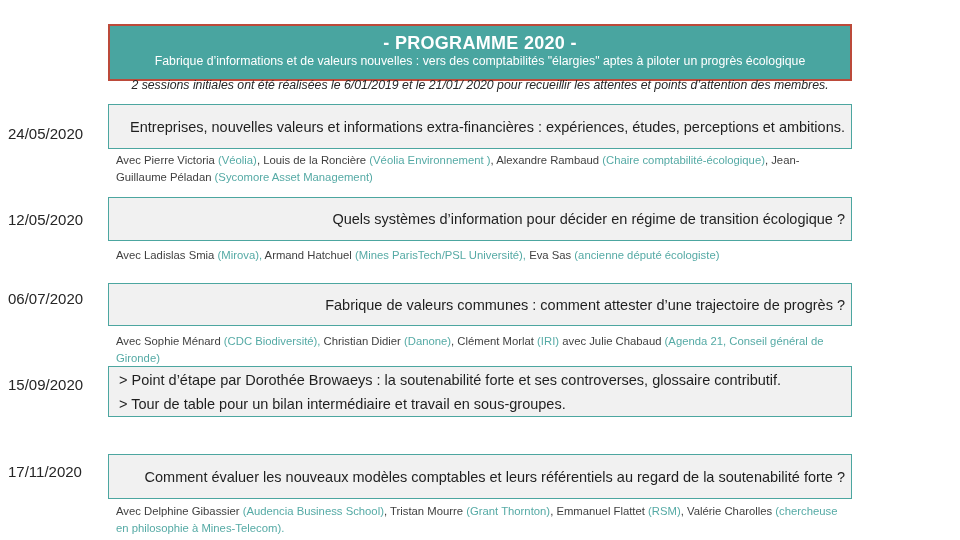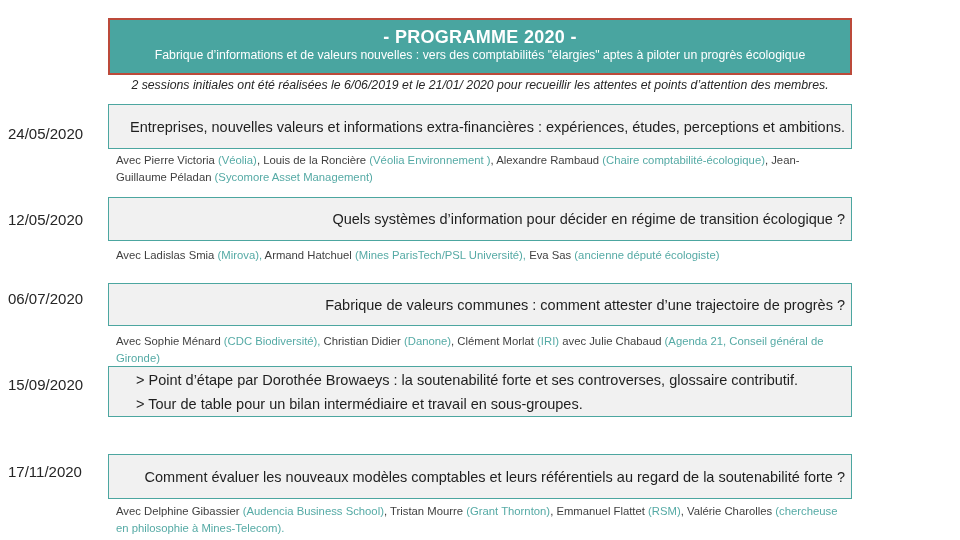--- a/index.html
+++ b/index.html
@@ -1,51 +1,51 @@
 <!DOCTYPE html>
 <html><head>
 <meta charset="utf-8">
 <style>
   html,body{margin:0;padding:0;background:#fff;}
   #page{position:relative;width:960px;height:540px;background:#ffffff;overflow:hidden;
         font-family:"Liberation Sans", sans-serif;color:#3b3b3b;}
 
   
-  .banner{position:absolute;left:108px;top:18px;width:744px;height:57px;
+  .banner{position:absolute;left:108px;top:24px;width:744px;height:57px;
           background:var(--teal-bg);border:2px solid var(--banner-border);
           box-sizing:border-box;text-align:center;color:#ffffff;}
   .banner-title{font-size:18px;font-weight:bold;margin-top:7px;letter-spacing:.3px;}
   .banner-subtitle{font-size:12.3px;margin-top:0;}
 
   
   .note{position:absolute;left:0;top:78px;width:960px;text-align:center;
         font-style:italic;font-size:12.3px;color:#262626;}
 
   
   .date{position:absolute;left:8px;width:95px;font-size:15px;color:#262626;}
   .box{position:absolute;left:108px;width:744px;background:var(--box-bg);
        border:1.5px solid var(--box-border);box-sizing:border-box;
        display:flex;flex-direction:column;justify-content:center;}
   .box .title{font-size:14.5px;color:#1f1f1f;text-align:right;white-space:nowrap;padding:0 6px;}
-  .box .title-left{font-size:14.5px;color:#1f1f1f;text-align:left;padding:1px 27px;line-height:22px;white-space:nowrap;}
+  .box .title-left{font-size:14.5px;color:#1f1f1f;text-align:left;padding:1px 10px;line-height:22px;white-space:nowrap;}
   .speakers{position:absolute;left:116px;width:722px;font-size:11.3px;line-height:1.5;color:#3f3f3f;}
   .seg-dark{color:#3f3f3f;}
   .seg-teal{color:var(--teal-text);}
 </style>
 </head>
 <body>
 
 <div id="page" style="--teal-bg: #49A5A0; --banner-border: #BC4A3A; --box-border: #4CA6A0; --box-bg: #F1F1F1; --teal-text: #55AAA5;">
 
   <div class="banner">
     <div class="banner-title">- PROGRAMME 2020 -</div>
     <div class="banner-subtitle">Fabrique d’informations et de valeurs nouvelles : vers des comptabilités "élargies" aptes à piloter un progrès écologique</div>
   </div>
 
-  <div class="note">2 sessions initiales ont été réalisées le 6/06/2019 et le 21/01/ 2020 pour recueillir les attentes et points d’attention des membres.</div>
+  <div class="note">2 sessions initiales ont été réalisées le 6/01/2019 et le 21/01/ 2020 pour recueillir les attentes et points d’attention des membres.</div>
 
   <div class="date" style="top:125px;">24/05/2020</div>
   <div class="box" style="top:104px;height:45px;">
     <div class="title">Entreprises, nouvelles valeurs et informations extra-financières : expériences, études, perceptions et ambitions.</div>
   </div>
   <div class="speakers" style="top:152px;"><span class="seg-dark">Avec Pierre Victoria </span><span class="seg-teal">(Véolia)</span><span class="seg-dark">, Louis de la Roncière </span><span class="seg-teal">(Véolia Environnement )</span><span class="seg-dark">, Alexandre Rambaud </span><span class="seg-teal">(Chaire comptabilité-écologique)</span><span class="seg-dark">, Jean-Guillaume Péladan </span><span class="seg-teal">(Sycomore Asset Management)</span></div>
 
   <div class="date" style="top:203px;margin-top:8px;">12/05/2020</div>
   <div class="box" style="top:197px;height:44px;">
     <div class="title">Quels systèmes d’information pour décider en régime de transition écologique ?</div>

